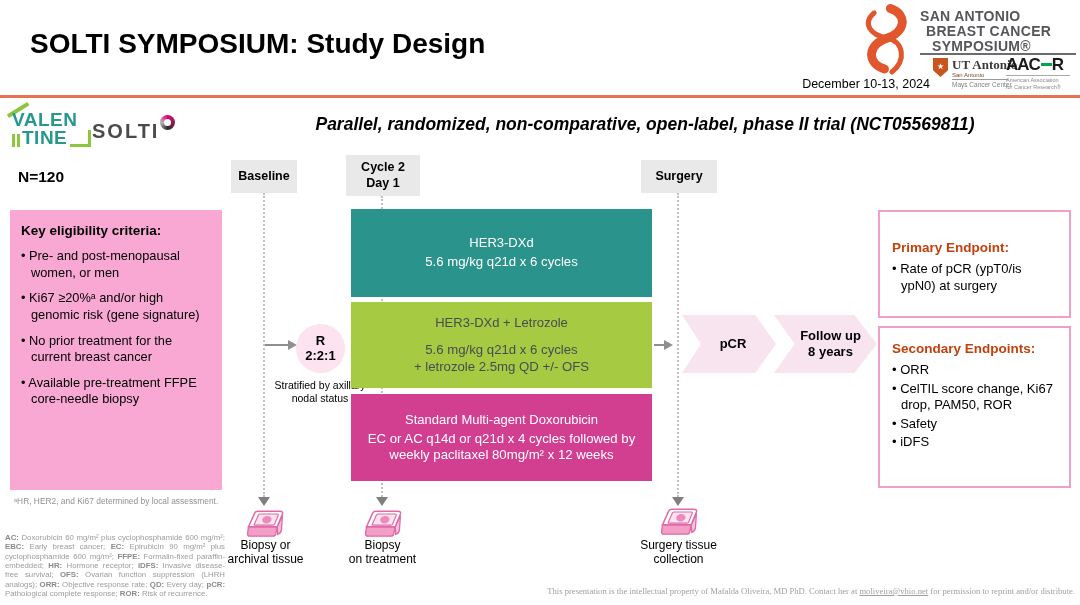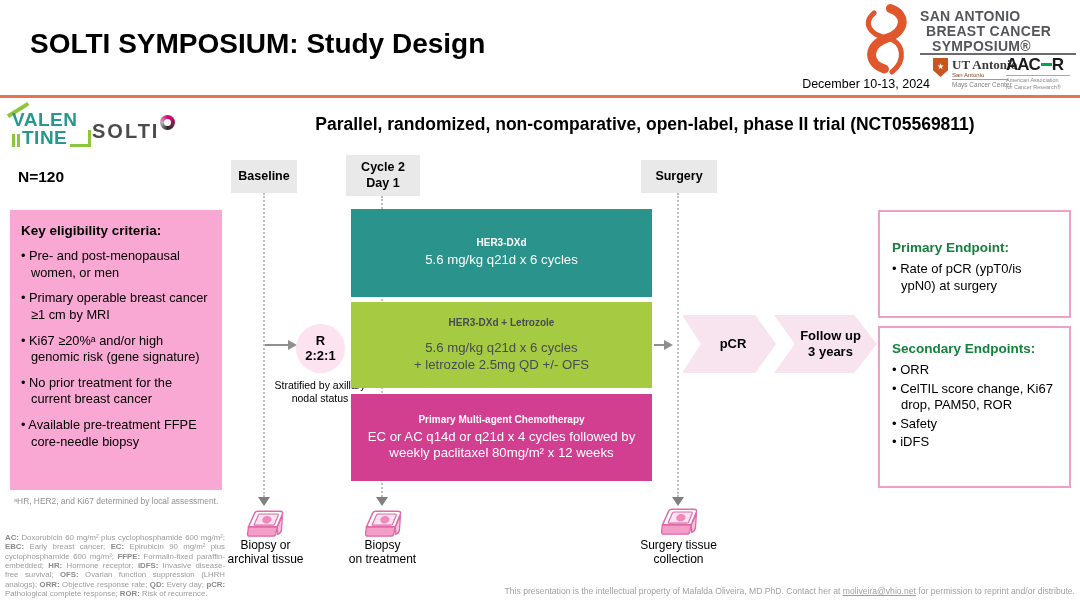--- a/index.html
+++ b/index.html
@@ -37,21 +37,21 @@
   .val-row1{left:12px;top:110px;}
   .val-row2{left:12px;top:128px;display:flex;align-items:flex-end;}
   .val-bars{width:3px;height:13px;background:#8cc63f;display:inline-block;margin-right:2px;}
   .val-bracket{width:18px;height:14px;border-right:3px solid #8cc63f;border-bottom:3px solid #8cc63f;margin-left:3px;}
   .val-check{left:6px;top:108px;width:24px;height:3.5px;background:#8cc63f;transform:rotate(-32deg);}
   .solti{left:92px;top:120px;font-size:20px;font-weight:bold;color:#4a4a4c;letter-spacing:2px;display:flex;}
   .solti-dot{width:15px;height:15px;border-radius:50%;margin:-5px 0 0 1px;
              background:conic-gradient(#e6007e,#8c1d4f,#2b2b2b,#b5b5b5,#e6007e);position:relative;}
   .solti-dot::after{content:"";position:absolute;left:4px;top:4px;width:7px;height:7px;border-radius:50%;background:#fff;}
 
-  .subtitle{left:235px;top:114px;width:820px;text-align:center;font-size:17.5px;font-weight:bold;}
+  .subtitle{left:235px;top:114px;width:820px;text-align:center;font-size:17.5px;font-weight:bold;font-style:italic;}
   .nlabel{left:18px;top:168px;font-size:15.5px;font-weight:bold;}
 
   
   .elig{left:10px;top:210px;width:212px;height:280px;background:#f9a8d4;box-sizing:border-box;padding:13px 11px;}
   .elig-title{font-size:13.5px;font-weight:bold;margin-bottom:10px;}
   .elig ul{margin:0;padding:0;list-style:none;}
   .elig li{font-size:12.8px;line-height:1.3;margin-bottom:9px;padding-left:10px;text-indent:-10px;}
   .elig li::before{content:"• ";}
   .footnote-a{left:14px;top:496px;font-size:8.4px;color:#909090;white-space:nowrap;}
 
@@ -75,47 +75,47 @@
   
   .rcircle{left:296px;top:324px;width:49px;height:49px;border-radius:50%;background:#fce3ef;
            display:flex;flex-direction:column;align-items:center;justify-content:center;font-weight:bold;font-size:13px;line-height:1.15;z-index:2;}
   .strat{left:270px;top:379px;width:100px;text-align:center;font-size:10.5px;line-height:1.25;}
 
   
   .arm{left:351px;width:301px;z-index:2;display:flex;flex-direction:column;align-items:center;justify-content:center;text-align:center;box-sizing:border-box;padding:4px 2px;}
   .arm1{top:209px;height:88px;}
   .arm2{top:302px;height:86px;gap:8px;}
   .arm3{top:394px;height:87px;}
-  .arm-title{font-size:10px;font-weight:bold;margin-bottom:4px;}
+  .arm-title{font-size:13px;font-weight:normal;margin-bottom:4px;}
   .arm-sub{font-size:13.2px;line-height:1.25;}
 
   
   .chev{top:315px;height:58px;background:#f8e4ef;display:flex;flex-direction:column;align-items:center;justify-content:center;
         font-weight:bold;font-size:13px;line-height:1.2;text-align:center;
         clip-path:polygon(0 0,78% 0,100% 50%,78% 100%,0 100%,20% 50%);z-index:2;}
   .chev1{left:682px;width:94px;}
   .chev2{left:774px;width:103px;}
   .chev1 > div{padding-left:8px;}
   .chev2 > div{padding-left:10px;}
 
   
   .epbox{left:878px;width:193px;background:#fff;border:2px solid #f0a0c6;box-sizing:border-box;padding:10px 12px;}
   .ep1{top:210px;height:108px;padding-top:28px;}
   .ep2{top:326px;height:162px;padding-top:13px;}
-  .ep-title{color:#15803d;font-weight:bold;font-size:13.5px;margin-bottom:6px;}
+  .ep-title{color:#c2410c;font-weight:bold;font-size:13.5px;margin-bottom:6px;}
   .epbox ul{margin:0;padding:0;list-style:none;}
   .epbox li{font-size:13px;line-height:1.27;padding-left:9px;text-indent:-9px;margin-bottom:2px;}
   .epbox li::before{content:"• ";}
   .epbox li.muted{color:#000000;}
 
   
   .cassette{z-index:2;}
   .tissue-label{text-align:center;font-size:12px;line-height:1.18;font-weight:normal;}
 
-  .footer{right:5px;top:586px;font-size:8.6px;color:#a0a0a0;}
+  .footer{right:5px;top:586px;font-size:8.6px;color:#a0a0a0;font-family:Liberation Serif, serif;}
   .footer .email{text-decoration:underline;cursor:pointer;}
 </style>
 </head>
 <body>
 
 <div class="slide">
 
   <div class="abs title">SOLTI SYMPOSIUM: Study Design</div>
 
   <svg class="abs ribbon" width="62" height="74" viewBox="0 0 42 50">
@@ -165,21 +165,20 @@
     <span class="solti-dot"></span>
   </div>
 
   <div class="abs subtitle">Parallel, randomized, non-comparative, open-label, phase II trial (NCT05569811)</div>
   <div class="abs nlabel">N=120</div>
 
   <div class="abs elig">
     <div class="elig-title">Key eligibility criteria:</div>
     <ul>
       <li>Pre- and post-menopausal women, or men</li>
-      <li>Primary operable breast cancer ≥1 cm by MRI</li>
       <li>Ki67 ≥20%ᵃ and/or high genomic risk (gene signature)</li>
       <li>No prior treatment for the current breast cancer</li>
       <li>Available pre-treatment FFPE core-needle biopsy</li>
     </ul>
   </div>
   <div class="abs footnote-a">ᵃHR, HER2, and Ki67 determined by local assessment.</div>
   <div class="abs abbr"><b>AC:</b><span> Doxorubicin 60 mg/m² plus cyclophosphamide 600 mg/m²; </span><b>EBC:</b><span> Early breast cancer; </span><b>EC:</b><span> Epirubicin 90 mg/m² plus cyclophosphamide 600 mg/m²; </span><b>FFPE:</b><span> Formalin-fixed paraffin-embedded; </span><b>HR:</b><span> Hormone receptor; </span><b>iDFS:</b><span> Invasive disease-free survival; </span><b>OFS:</b><span> Ovarian function suppression (LHRH analogs); </span><b>ORR:</b><span> Objective response rate; </span><b>QD:</b><span> Every day; </span><b>pCR:</b><span> Pathological complete response; </span><b>ROR:</b><span> Risk of recurrence.</span></div>
 
   <div class="abs vline v1"></div>
   <div class="abs vline v2"></div>
@@ -201,33 +200,33 @@
   <div class="abs arm arm1" style="background-color: rgb(42, 147, 139); color: rgb(255, 255, 255);">
     <div class="arm-title">HER3-DXd</div>
     <div class="arm-sub ws">5.6 mg/kg q21d x 6 cycles</div>
   </div>
   <div class="abs arm arm2" style="background-color: rgb(166, 203, 66); color: rgb(71, 76, 82);">
     <div class="arm-title">HER3-DXd + Letrozole</div>
     <div class="arm-sub ws">5.6 mg/kg q21d x 6 cycles
 + letrozole 2.5mg QD +/- OFS</div>
   </div>
   <div class="abs arm arm3" style="background-color: rgb(210, 62, 144); color: rgb(255, 255, 255);">
-    <div class="arm-title">Primary Multi-agent Chemotherapy</div>
+    <div class="arm-title">Standard Multi-agent Doxorubicin</div>
     <div class="arm-sub ws">EC or AC q14d or q21d x 4 cycles followed by
 weekly paclitaxel 80mg/m² x 12 weeks</div>
   </div>
 
   <div class="abs hline" style="left:654px;top:344px;width:12px;"></div>
   <div class="abs arrow-right" style="left:664px;top:340px;"></div>
   <div class="abs chev chev1">
     <div>pCR</div>
   </div>
   <div class="abs chev chev2">
     <div class="ws">Follow up
-3 years</div>
+8 years</div>
   </div>
 
   <div class="abs epbox ep1">
     <div class="ep-title">Primary Endpoint:</div>
     <ul>
         <li>Rate of pCR (ypT0/is ypN0) at surgery</li>
       </ul>
   </div>
   <div class="abs epbox ep2">
     <div class="ep-title">Secondary Endpoints:</div>

